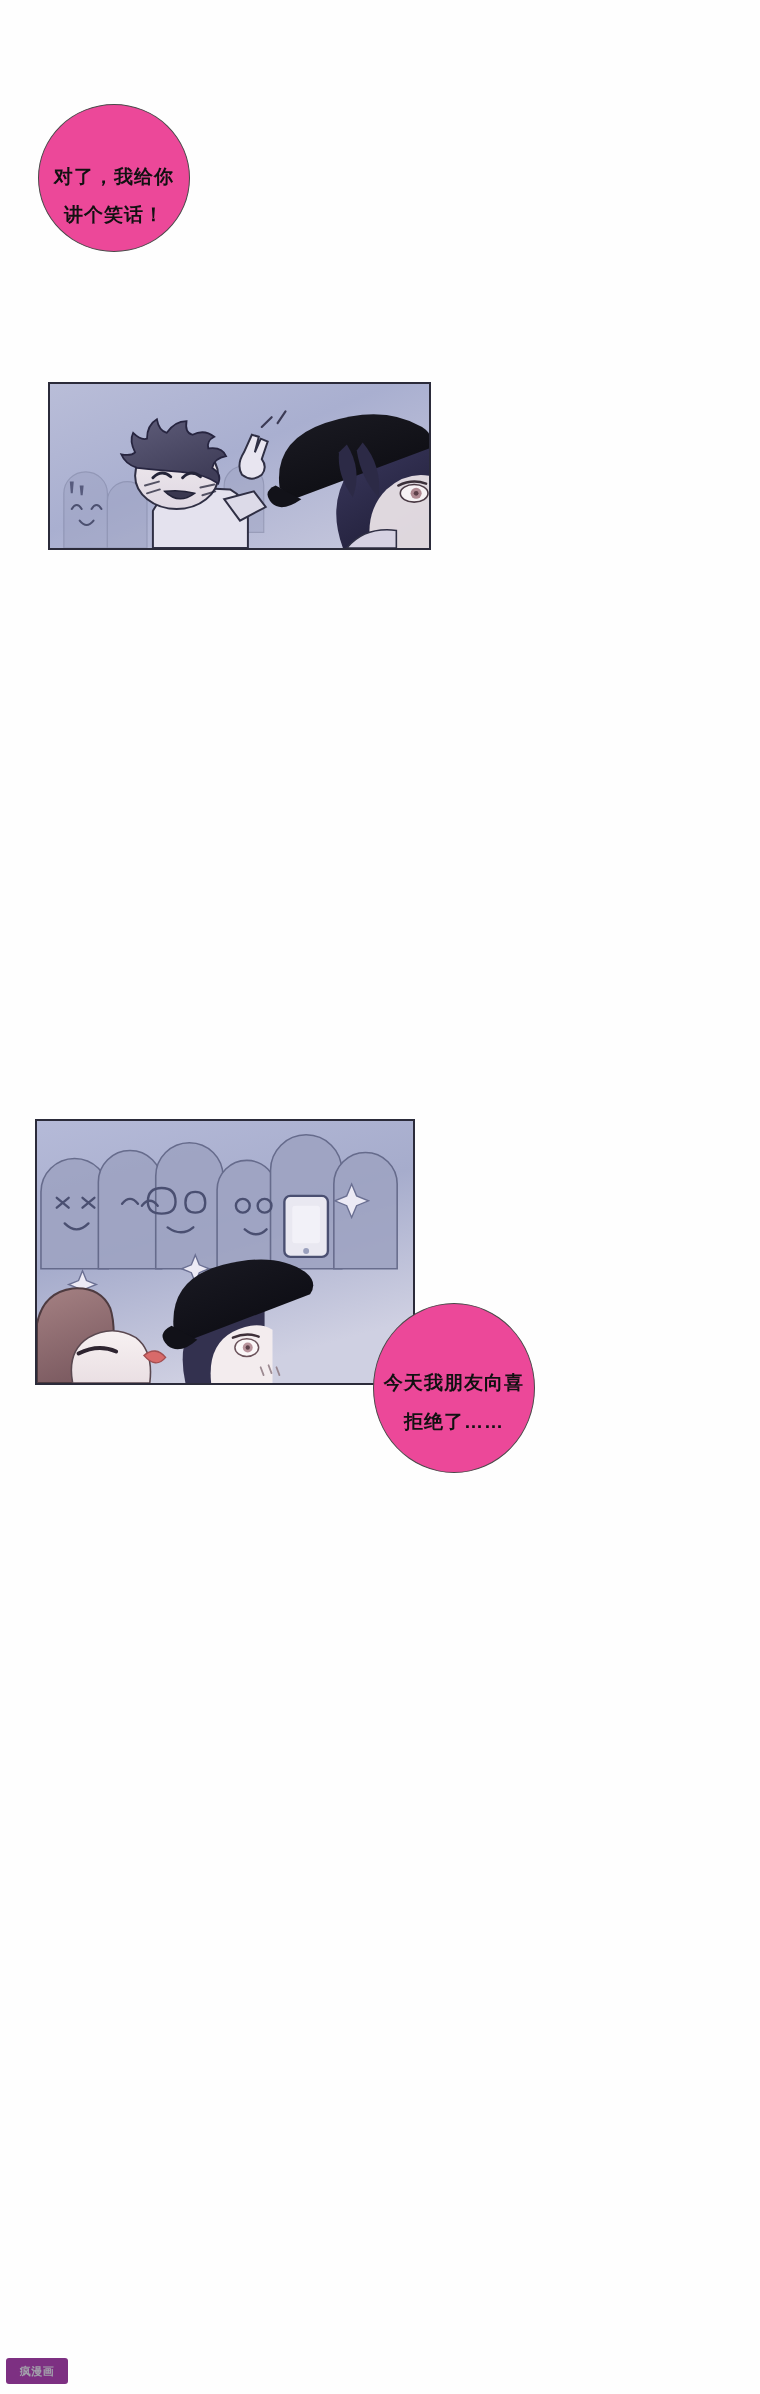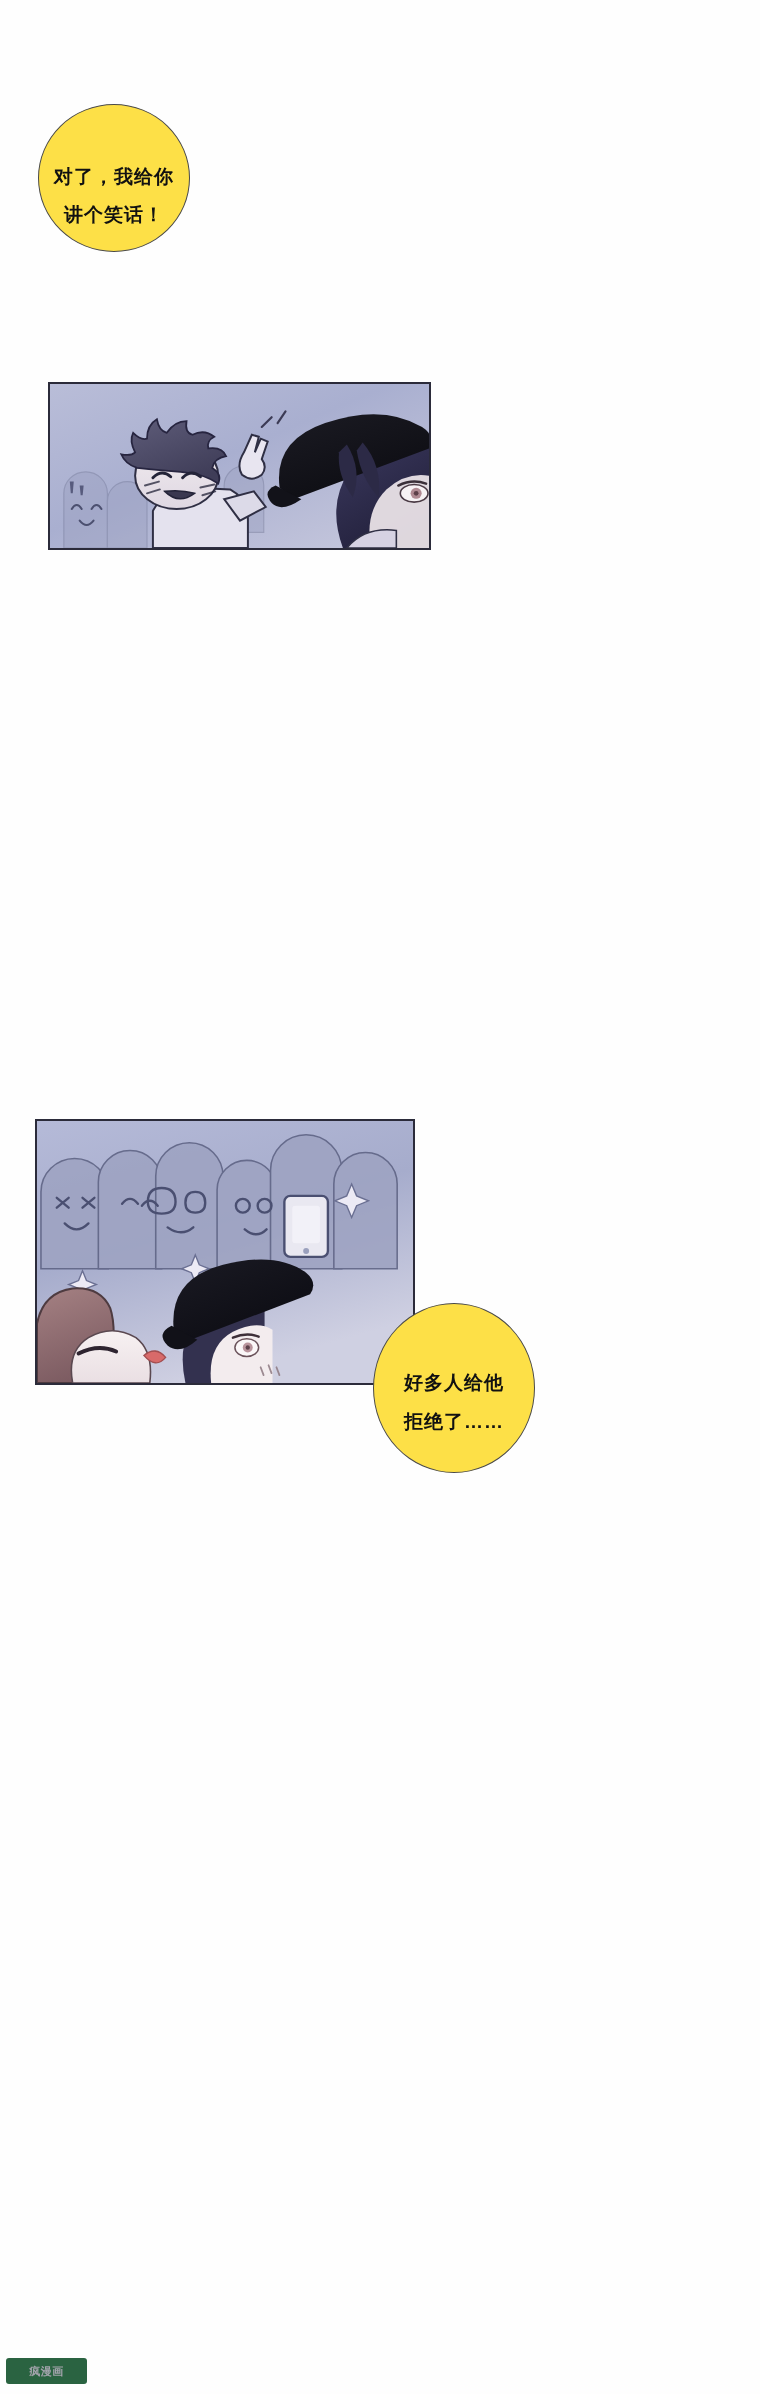--- a/index.html
+++ b/index.html
@@ -7,21 +7,21 @@
     width:760px;height:2394px;
     background:#ffffff;
     font-family:"Liberation Sans","DejaVu Sans",sans-serif;
     position:relative;overflow:hidden;
   }
   .page{position:relative;width:760px;height:2394px;background:#fefefe;}
 
   
   .bubble{
     position:absolute;
-    background:#fde047;
+    background:#ec4899;
     border:1.6px solid #4a4a4a;
     border-radius:50%;
     box-sizing:border-box;
     display:flex;
     flex-direction:column;
     align-items:center;
     justify-content:center;
     z-index:5;
   }
   .bubble .line{
@@ -58,22 +58,22 @@
   }
   #panel-1{left:48px;top:382px;width:383px;height:168px;
     background:linear-gradient(150deg,#b9bdd8 0%,#aab0cf 40%,#c8c9dd 75%,#b6bad4 100%);}
   #panel-2{left:35px;top:1119px;width:380px;height:266px;
     background:linear-gradient(170deg,#b3b8d6 0%,#a5abcb 45%,#c3c5dc 100%);}
   .panel svg{display:block;width:100%;height:100%;}
 
   
   #watermark{
     position:absolute;left:6px;top:2358px;
-    width:81px;height:26px;
-    background:#14532d;
+    width:62px;height:26px;
+    background:#701a75;
     border-radius:3px;
     display:flex;align-items:center;justify-content:center;
     z-index:8;opacity:.9;
   }
   #watermark .wmtext{
     font-size:11px;color:#9a9aa4;letter-spacing:.5px;font-weight:700;
   }
 </style>
 </head>
 <body>
@@ -277,21 +277,21 @@
         <path d="M242 250 l3 8"></path>
       </g>
 
       <path d="M138 210 q-4 -50 50 -64 q54 -14 84 8 q12 10 4 22 L150 224 Z" fill="url(#capg2)"></path>
       <path d="M136 208 q-16 8 -4 20 q12 10 30 -6 Z" fill="#111118"></path>
     </svg>
   </div>
 
   <div class="bubble" id="bubble-4">
     <div class="txtwrap">
-      <div class="line">好多人给他</div>
+      <div class="line">今天我朋友向喜</div>
       <div class="line">拒绝了……</div>
     </div>
   </div>
 
   <div id="watermark">
     <span class="wmtext">疯漫画</span>
   </div>
 
 </div>
 

